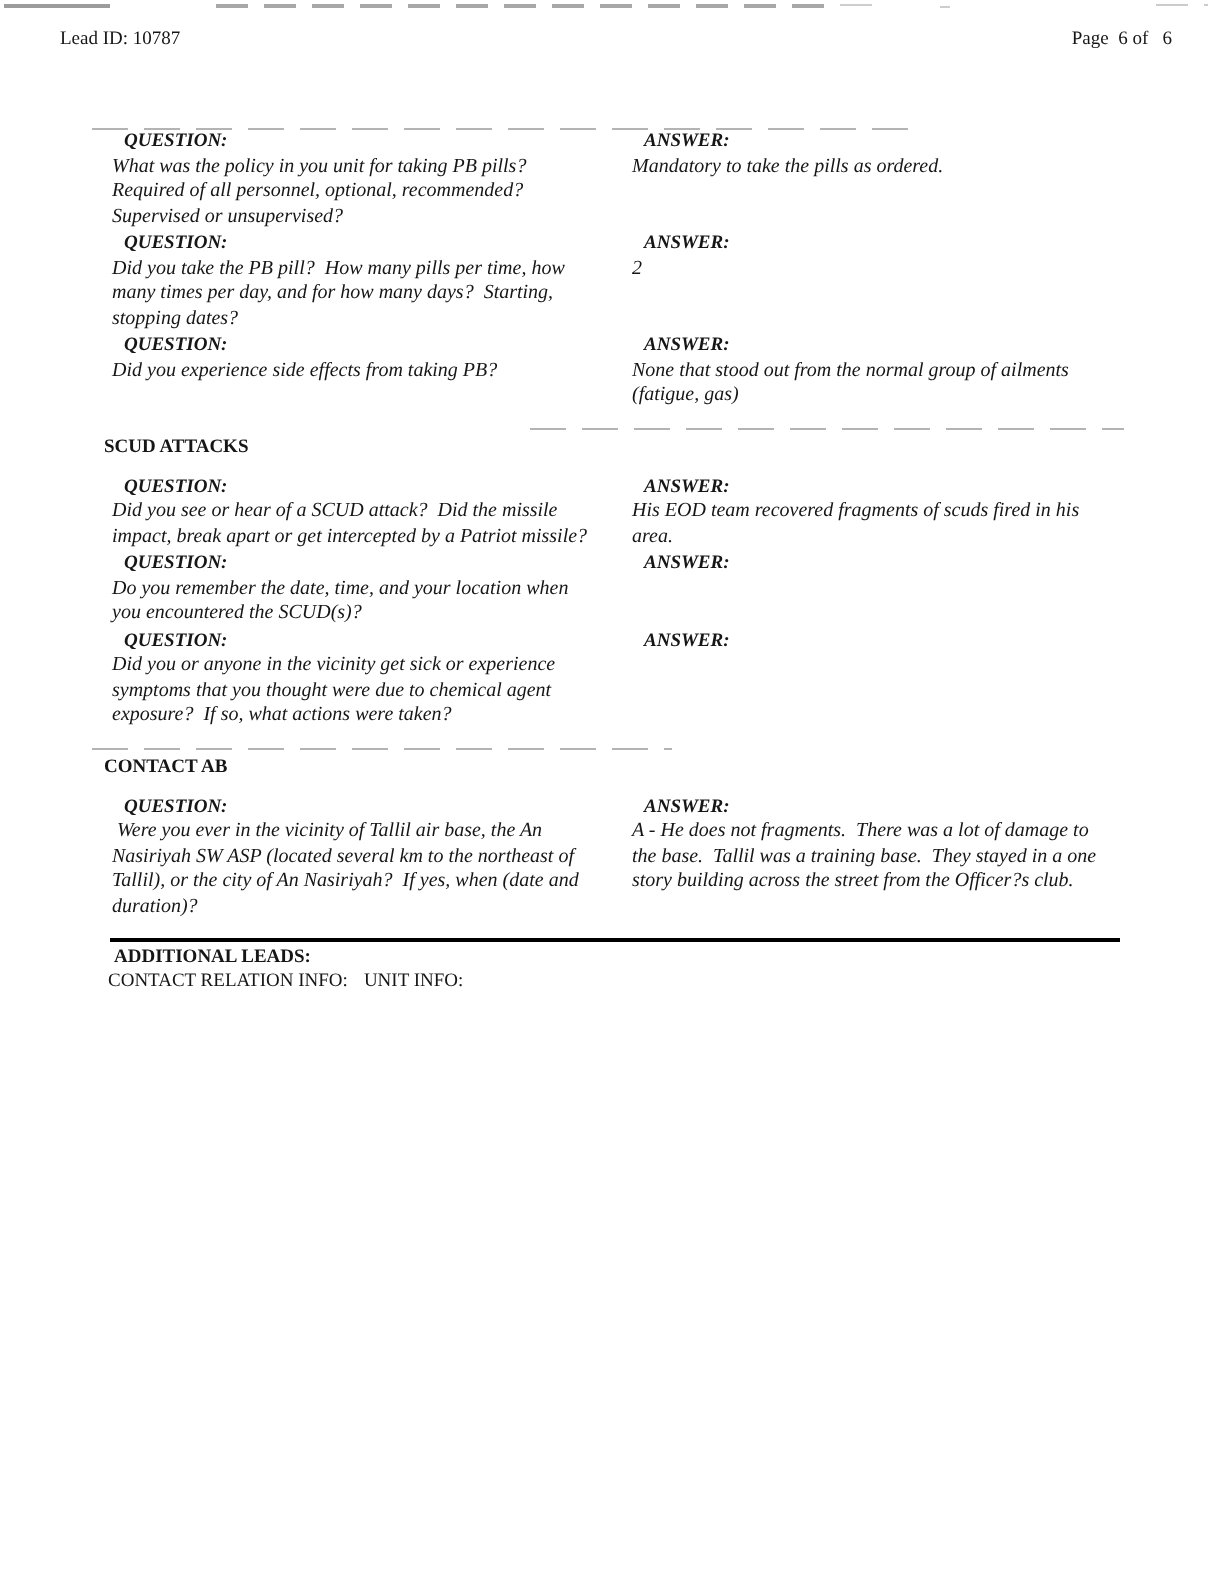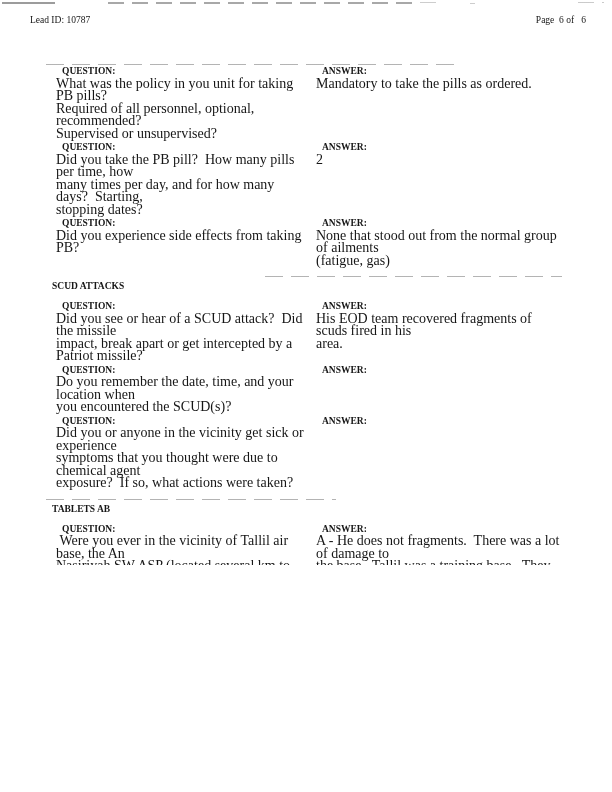--- a/index.html
+++ b/index.html
@@ -41,29 +41,30 @@
     line-height: 12px;
     margin: 3px 0 8px -2px;
   }
   .section { margin-bottom: 9px; }
 
   .qa {
     display: grid;
     grid-template-columns: 252px 1fr;
     column-gap: 8px;
     margin-bottom: 1px;
+    font-style: italic;
   }
   .qa-label {
     font-weight: bold;
     font-size: 9.5px;
     line-height: 12.5px;
     padding-left: 8px;
   }
   .qa-text {
-    font-size: 14px;
+    font-size: 10px;
     line-height: 12.5px;
     white-space: pre-wrap;
     padding-left: 2px;
   }
 
   .footer-line {
     height: 2px;
     background: #000;
     width: 505px;
     margin: 8px 0 2px 1px;
@@ -177,21 +178,21 @@
 exposure?  If so, what actions were taken?</div>
         </div>
         <div>
           <div class="qa-label">ANSWER:</div>
         </div>
       </div>
     </div>
 
     <div class="section">
       <div class="section-divider" style="margin-left:-8px; width:290px;"></div>
-      <div class="section-title">TABLETS AB</div>
+      <div class="section-title">CONTACT AB</div>
 
       <div class="qa">
         <div>
           <div class="qa-label">QUESTION:</div>
           <div class="qa-text"> Were you ever in the vicinity of Tallil air base, the An
 Nasiriyah SW ASP (located several km to the northeast of
 Tallil), or the city of An Nasiriyah?  If yes, when (date and
 duration)?</div>
         </div>
         <div>

